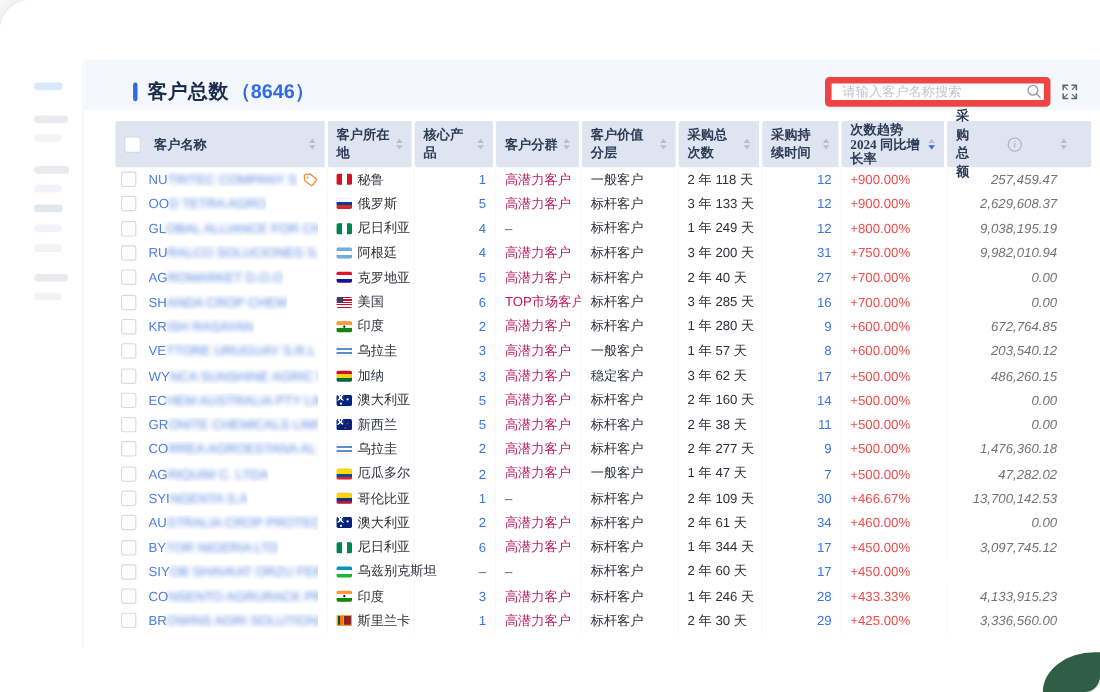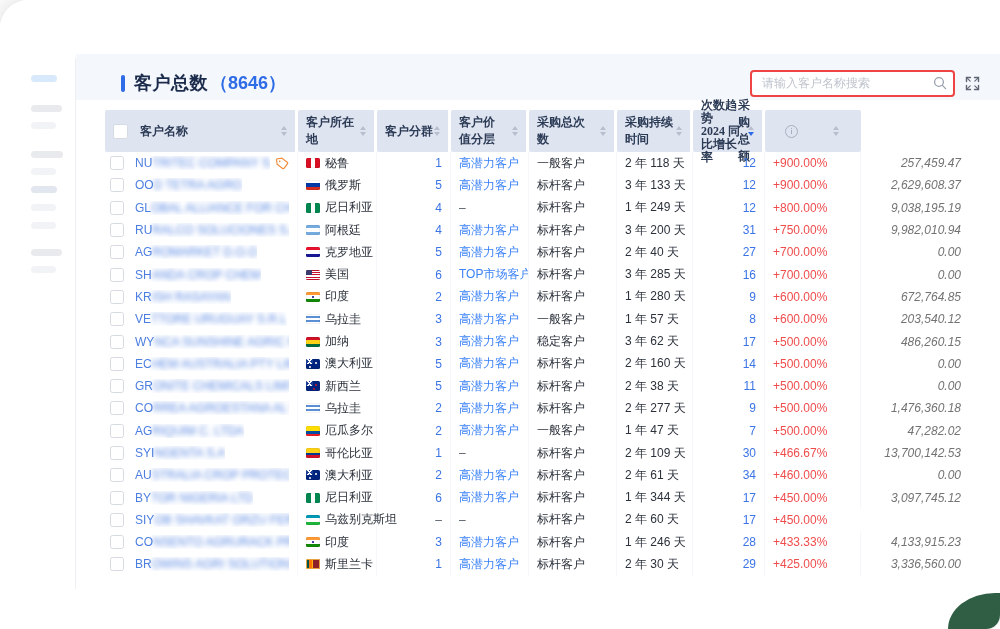--- a/index.html
+++ b/index.html
@@ -18,21 +18,21 @@
   .vdiv{position:absolute;left:75px;top:58px;bottom:40px;width:1px;background:#eef0f4;}
   
   .main{position:absolute;left:76px;top:0;right:0;bottom:0;}
   .band{position:absolute;left:0;top:54px;right:0;height:46px;background:#f4f7fc;}
   .titlebar{position:absolute;left:45px;top:68px;right:20px;height:30px;display:flex;align-items:center;}
   .accent{width:4px;height:17px;border-radius:2px;background:#2e6be6;margin-right:9px;}
   .page-title{font-size:18px;font-weight:bold;color:#1b2b4b;letter-spacing:.5px;}
   .page-count{font-size:18px;font-weight:bold;color:#2e6be6;margin-left:2px;}
   .search-wrap{margin-left:auto;display:flex;align-items:center;}
   .search-box{position:relative;width:205px;height:27px;}
-  .search-box input{width:100%;height:100%;box-sizing:border-box;border:2px solid #ef4444;border-radius:4px;
+  .search-box input{width:100%;height:100%;box-sizing:border-box;border:6px solid #ef4444;border-radius:4px;
     background:#fff;padding:0 28px 0 10px;font-size:12px;color:#333;outline:none;}
   .search-box input::placeholder{color:#bfc4cd;}
   .mag{position:absolute;right:8px;top:6px;}
   .expand{margin-left:10px;margin-right:0;display:flex;align-items:center;cursor:pointer;}
   
   .table{position:absolute;left:29px;top:110px;width:880px;}
   .t-head,.t-row{display:grid;grid-template-columns:193px 79px 74px 78px 88px 76px 72px 96px 1fr;}
   .h-cell{background:#dfe4f1;border-right:3px solid #fff;height:42px;display:flex;align-items:center;
     font-size:12px;font-weight:bold;color:#2b3a55;padding:0 8px;box-sizing:border-box;border-radius:2px;cursor:pointer;}
   .h-cell:last-child{border-right:none;gap:31px;}
@@ -59,21 +59,21 @@
   .c-name .cbx{width:12px;height:12px;margin-right:11px;}
   .nm{color:#4d7fe0;cursor:pointer;overflow:hidden;text-overflow:clip;}
   .nm-blur{filter:blur(2.6px);opacity:.95;}
   .tag-icon{margin-left:6px;flex:none;}
   .flag{width:14px;height:10px;border-radius:1.5px;display:inline-block;position:relative;flex:none;
     margin-right:5px;box-shadow:inset 0 0 0 0.5px rgba(0,0,0,.10);overflow:hidden;}
   .c-loc{overflow:visible;}
   .num{color:#3b74e4;cursor:pointer;}
   .num.muted,.seg.muted{color:#555c66;cursor:default;}
   .c-prod,.c-cnt{justify-content:flex-end;}
-  .seg{color:#3b82f6;cursor:pointer;}
+  .seg{color:#be185d;cursor:pointer;}
   .c-trend{color:#ef4c4c;}
   .c-amt{justify-content:flex-end;padding-right:24px;color:#737373;font-style:italic;}
   
   .flag-peru{background:linear-gradient(90deg,#d91023 0 33%,#fff 33% 66%,#d91023 66%);}
   .flag-russia{background:linear-gradient(180deg,#fff 0 33%,#0039a6 33% 66%,#d52b1e 66%);}
   .flag-nigeria{background:linear-gradient(90deg,#008751 0 33%,#fff 33% 66%,#008751 66%);}
   .flag-argentina{background:linear-gradient(180deg,#74acdf 0 33%,#fff 33% 66%,#74acdf 66%);}
   .flag-croatia{background:linear-gradient(180deg,#e8112d 0 33%,#fff 33% 66%,#171796 66%);}
   .flag-usa{background:linear-gradient(180deg,#c8102e 0 11%,#fff 11% 22%,#c8102e 22% 33%,#fff 33% 44%,#c8102e 44% 55%,#fff 55% 66%,#c8102e 66% 77%,#fff 77% 88%,#c8102e 88%);}
   .flag-usa::before{content:"";position:absolute;left:0;top:0;width:6px;height:5px;background:#3c3b6e;}
@@ -153,20 +153,27 @@
               <i class="down"></i>
             </span>
         </div>
         <div class="h-cell">
           <span>客户所在地</span>
           <span class="carets ml-auto">
               <i class="up"></i>
               <i class="down"></i>
             </span>
         </div>
+        <div class="h-cell h-right">
+          <span>核心产品</span>
+          <span class="carets">
+              <i class="up"></i>
+              <i class="down"></i>
+            </span>
+        </div>
         <div class="h-cell">
           <span>客户分群</span>
           <span class="carets ml-auto">
               <i class="up"></i>
               <i class="down"></i>
             </span>
         </div>
         <div class="h-cell">
           <span>客户价值分层</span>
           <span class="carets">

